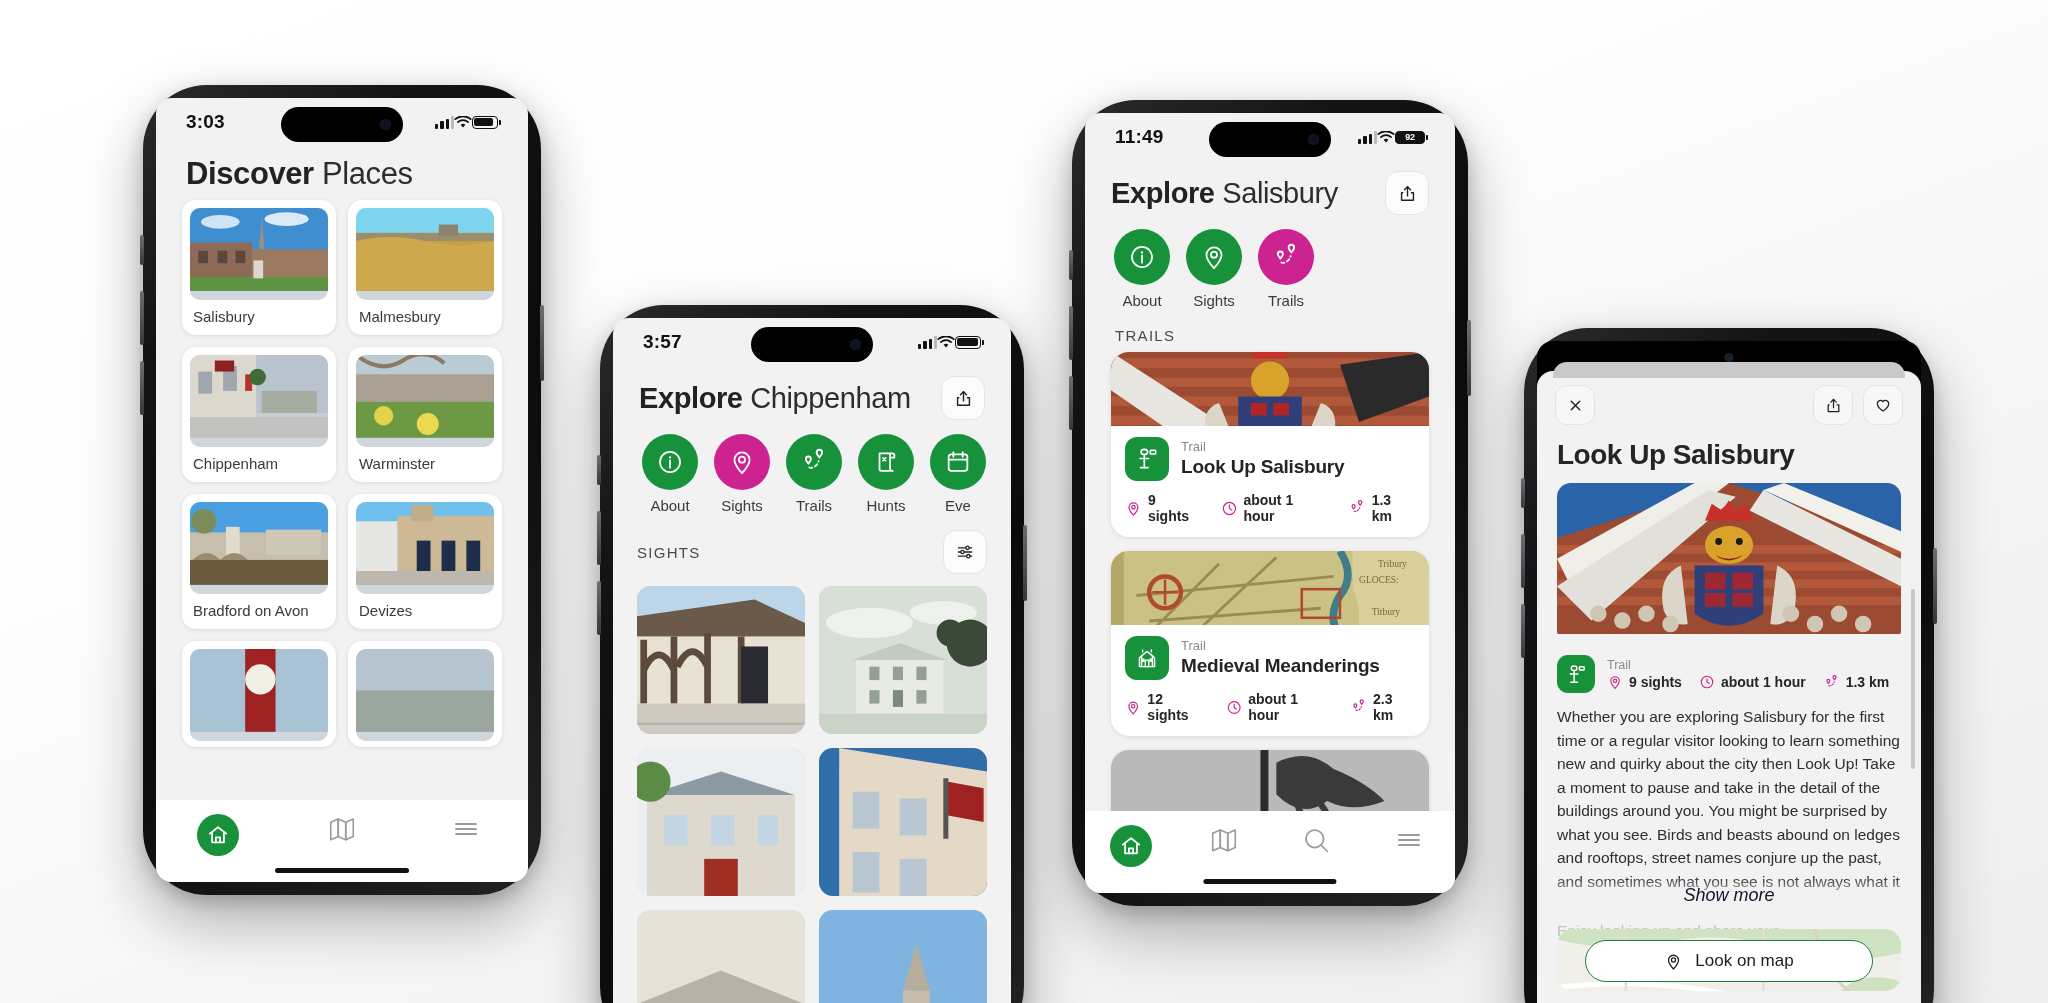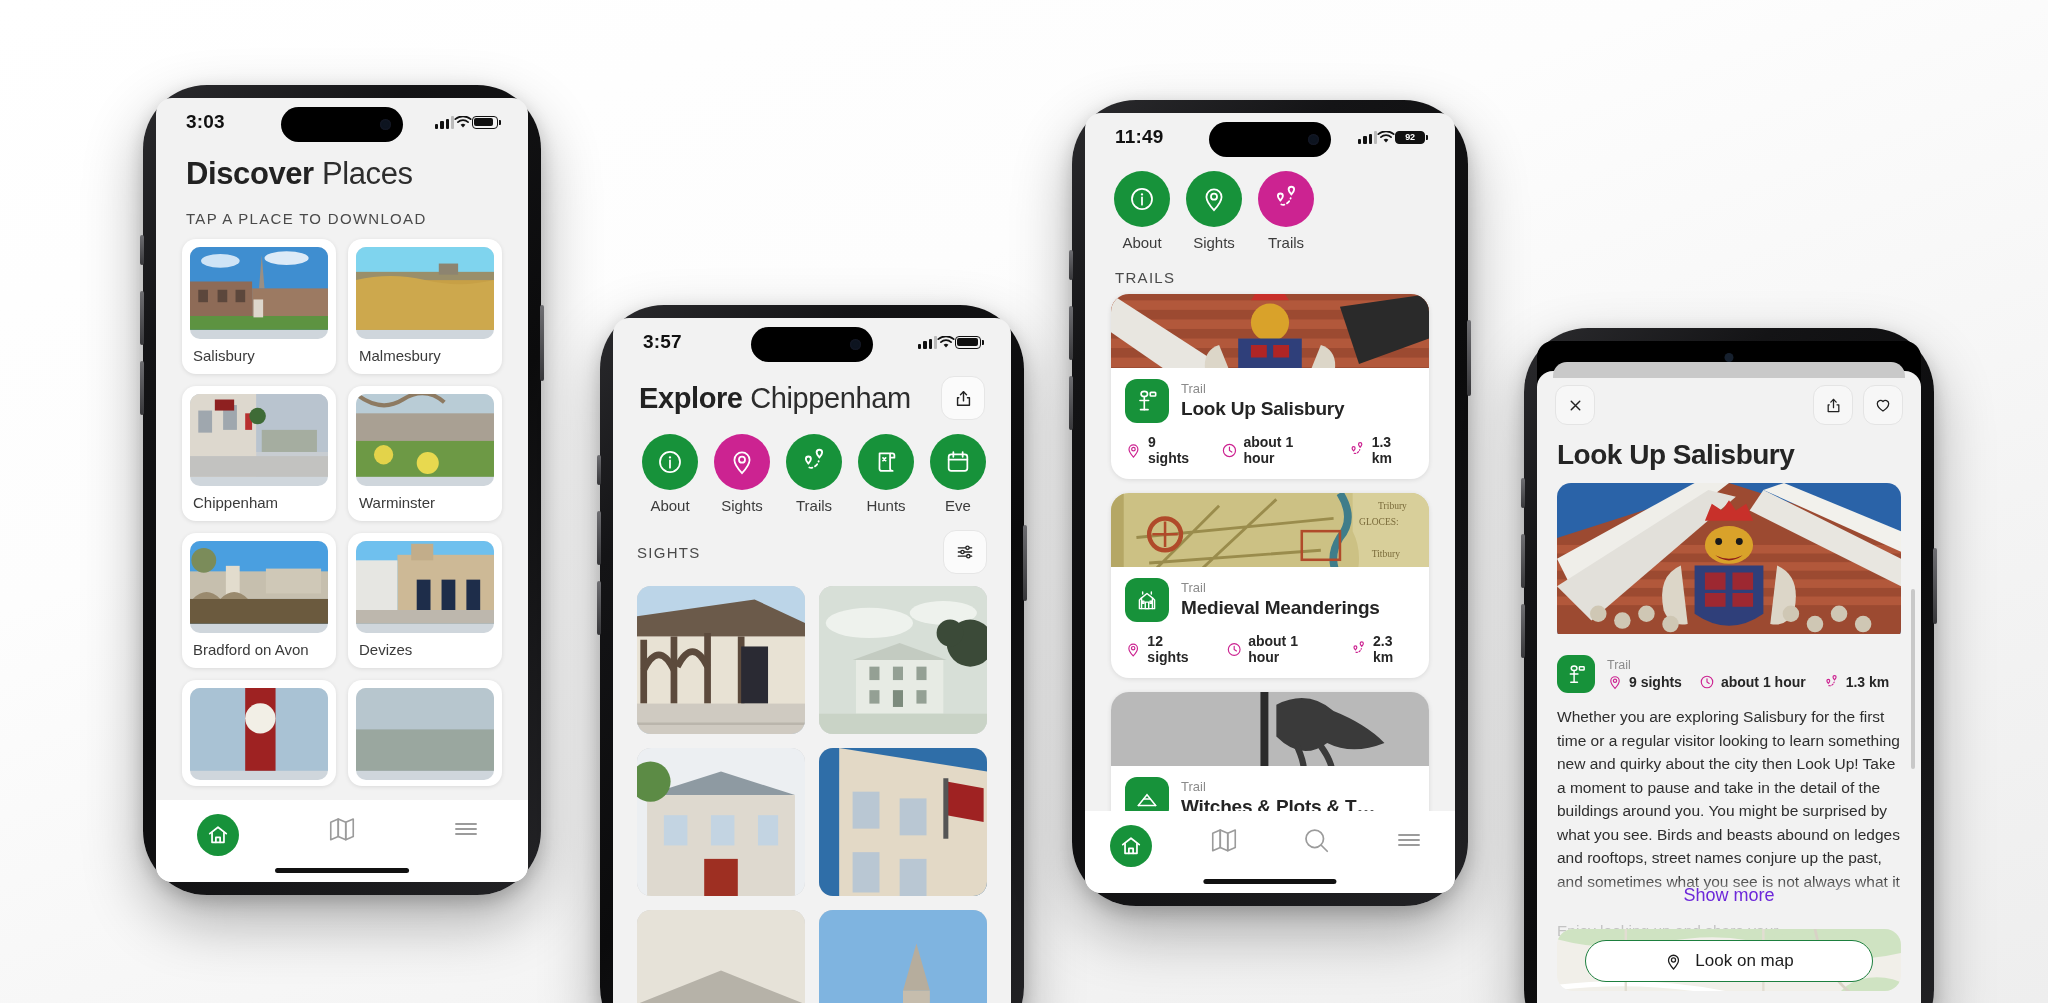--- a/index.html
+++ b/index.html
@@ -91,21 +91,21 @@
   
   .sheet{position:absolute;left:0;right:0;top:30px;bottom:0;background:#f2f2f2;border-radius:16px 16px 0 0;}
   .sheet .shoulder{position:absolute;left:16px;right:16px;top:-9px;height:16px;border-radius:14px 14px 0 0;background:#c9c9c9;}
   .sheet-top{display:flex;align-items:center;padding:14px 18px 0;}
   .rnd-btn{width:38px;height:38px;border-radius:12px;background:#f7f7f7;border:1px solid #e4e4e4;display:flex;align-items:center;justify-content:center;}
   .sheet h1{font-size:28px;font-weight:700;color:#252525;margin:14px 20px 12px;letter-spacing:-.5px;}
   .sheet .photo{margin:0 20px;height:160px;border-radius:14px;overflow:hidden;position:relative;}
   .sheet .row{display:flex;align-items:center;gap:12px;padding:12px 20px 6px;}
   .sheet p{font-size:15.5px;line-height:1.52;color:#2e2e2e;margin:6px 20px 0;}
   .fade{position:absolute;left:0;right:0;height:34px;background:linear-gradient(to bottom,rgba(242,242,242,0),#f2f2f2 72%);}
-  .showmore{position:absolute;left:0;right:0;text-align:center;font-size:18px;color:#6d28d9;}
+  .showmore{position:absolute;left:0;right:0;text-align:center;font-size:18px;color:#0f172a;font-style:italic;}
   .mapcard{position:absolute;left:20px;right:20px;height:62px;border-radius:16px;overflow:hidden;}
   .mapbtn{position:absolute;left:28px;right:28px;top:11px;height:40px;border-radius:21px;background:#fff;
      border:1.6px solid #1d7f3e;display:flex;align-items:center;justify-content:center;gap:12px;font-size:17px;color:#1d1d1d;}
   .scrollrail{position:absolute;right:6px;top:120px;width:4px;height:180px;border-radius:3px;background:#c8c8c8;}
 
   .imgph{position:absolute;inset:0;}
 </style>
 </head>
 <body>
 
@@ -138,21 +138,20 @@
           <div class="batt">
               <div class="fill" style="width:19px"></div>
             </div>
         </div>
       </div>
 
       <div class="pg-title">
         <b>Discover</b><span> Places</span>
       </div>
 
-      <div class="section-lbl">TAP A PLACE TO DOWNLOAD</div>
 
       <div class="grid">
         <div class="card">
           <div class="thumb">
             <svg class="imgph" viewBox="0 0 100 60" preserveAspectRatio="none">
               <rect width="100" height="60" fill="#3f8ed0"></rect>
                 <ellipse cx="22" cy="10" rx="14" ry="5" fill="#cfe4f6"></ellipse>
                 <ellipse cx="70" cy="8" rx="16" ry="5" fill="#dceaf7"></ellipse>
               <path d="M52 6 54 30 50 30z" fill="#9a8f84"></path>
                 <rect x="0" y="25" width="45" height="26" fill="#8e6b57"></rect>
@@ -492,20 +491,32 @@
               <path d="M9 11.4 6.6 8.7a3.6 3.6 0 0 1 4.8 0z" fill="#111"></path>
               <path d="M3.9 6.1a7.6 7.6 0 0 1 10.2 0" stroke="#111" stroke-width="1.7" fill="none" stroke-linecap="round"></path>
               <path d="M1.3 3.2a11.6 11.6 0 0 1 15.4 0" stroke="#111" stroke-width="1.7" fill="none" stroke-linecap="round"></path>
             </svg>
           <div class="batt num">
               <span>92</span>
             </div>
         </div>
       </div>
 
+      <div class="title-row">
+        <div class="pg-title">
+          <b>Explore</b><span> Salisbury</span>
+        </div>
+        <div class="sq-btn">
+          <svg width="19" height="19" viewBox="0 0 24 24" fill="none" stroke="#222" stroke-width="1.8" stroke-linecap="round" stroke-linejoin="round">
+              <path d="M12 15V3.5"></path>
+              <path d="M8.2 7.2 12 3.4l3.8 3.8"></path>
+              <path d="M6 11h-1.5v9.5h15V11H17"></path>
+            </svg>
+        </div>
+      </div>
 
       <div class="cats">
         <div class="cat">
           <div class="bub" style="background:#17923a">
             <svg width="28" height="28" viewBox="0 0 24 24" fill="none" stroke="#fff" stroke-width="1.5">
                 <circle cx="12" cy="12" r="8.6"></circle>
                 <circle cx="12" cy="8.1" r="1" fill="#fff" stroke="none"></circle>
                 <path d="M12 10.7v6.2" stroke-linecap="round"></path>
               </svg>
           </div>

